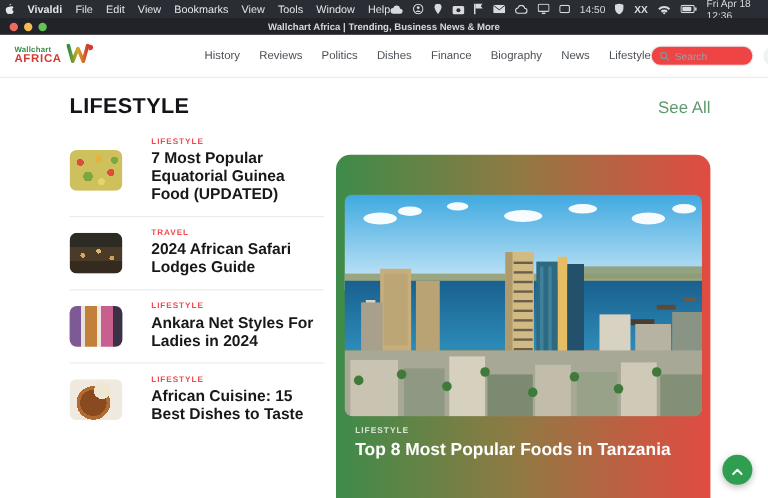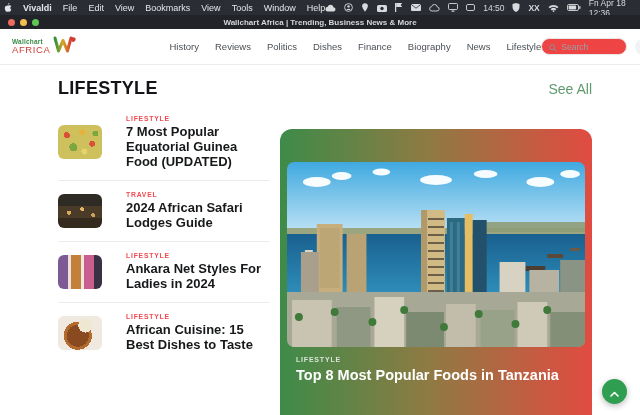--- a/index.html
+++ b/index.html
@@ -21,21 +21,21 @@
   .tl-group { position:absolute; left:8px; top:4px; display:flex; gap:5px; }
   .tl { width:7px; height:7px; border-radius:50%; }
   .tl.r { background:#ee6a5f; } .tl.y { background:#f5bd4f; } .tl.g { background:#61c454; }
   .tb-title { color:#d5d7da; font-size:8px; font-weight:bold; }
 
   
   .site-header { height:36px; display:flex; align-items:center; padding:0 12px; border-bottom:1px solid #ececec; background:#fff; }
   .logo { display:flex; align-items:center; gap:3px; cursor:pointer; }
   .logo-text { display:flex; flex-direction:column; line-height:1; }
   .logo-l1 { font-size:6.5px; font-weight:bold; color:#3a8a46; letter-spacing:.2px; }
-  .logo-l2 { font-size:9.5px; font-weight:normal; color:#d23b33; letter-spacing:.6px; }
+  .logo-l2 { font-size:9.5px; font-weight:bold; color:#d23b33; letter-spacing:.6px; }
   .main-nav { display:flex; gap:16px; margin-left:92px; }
   .nav-item { font-size:9.5px; color:#4a4f55; cursor:pointer; white-space:nowrap; }
   .header-right { margin-left:auto; display:flex; align-items:center; gap:8px; }
   .search-pill { display:flex; align-items:center; gap:4px; width:86px; height:17px;
     background:#ef4444; border:1px solid #e7e8ea; border-radius:9px; padding:0 7px; }
   .search-pill input { border:none; outline:none; background:transparent; width:60px;
     font-size:8.5px; color:#333; font-family:"Liberation Sans",sans-serif; }
   .search-pill input::placeholder { color:#9aa0a6; }
   .round-btn { width:16px; height:16px; border-radius:50%; background:#f1f2f3; display:flex;
     align-items:center; justify-content:center; cursor:pointer; }

